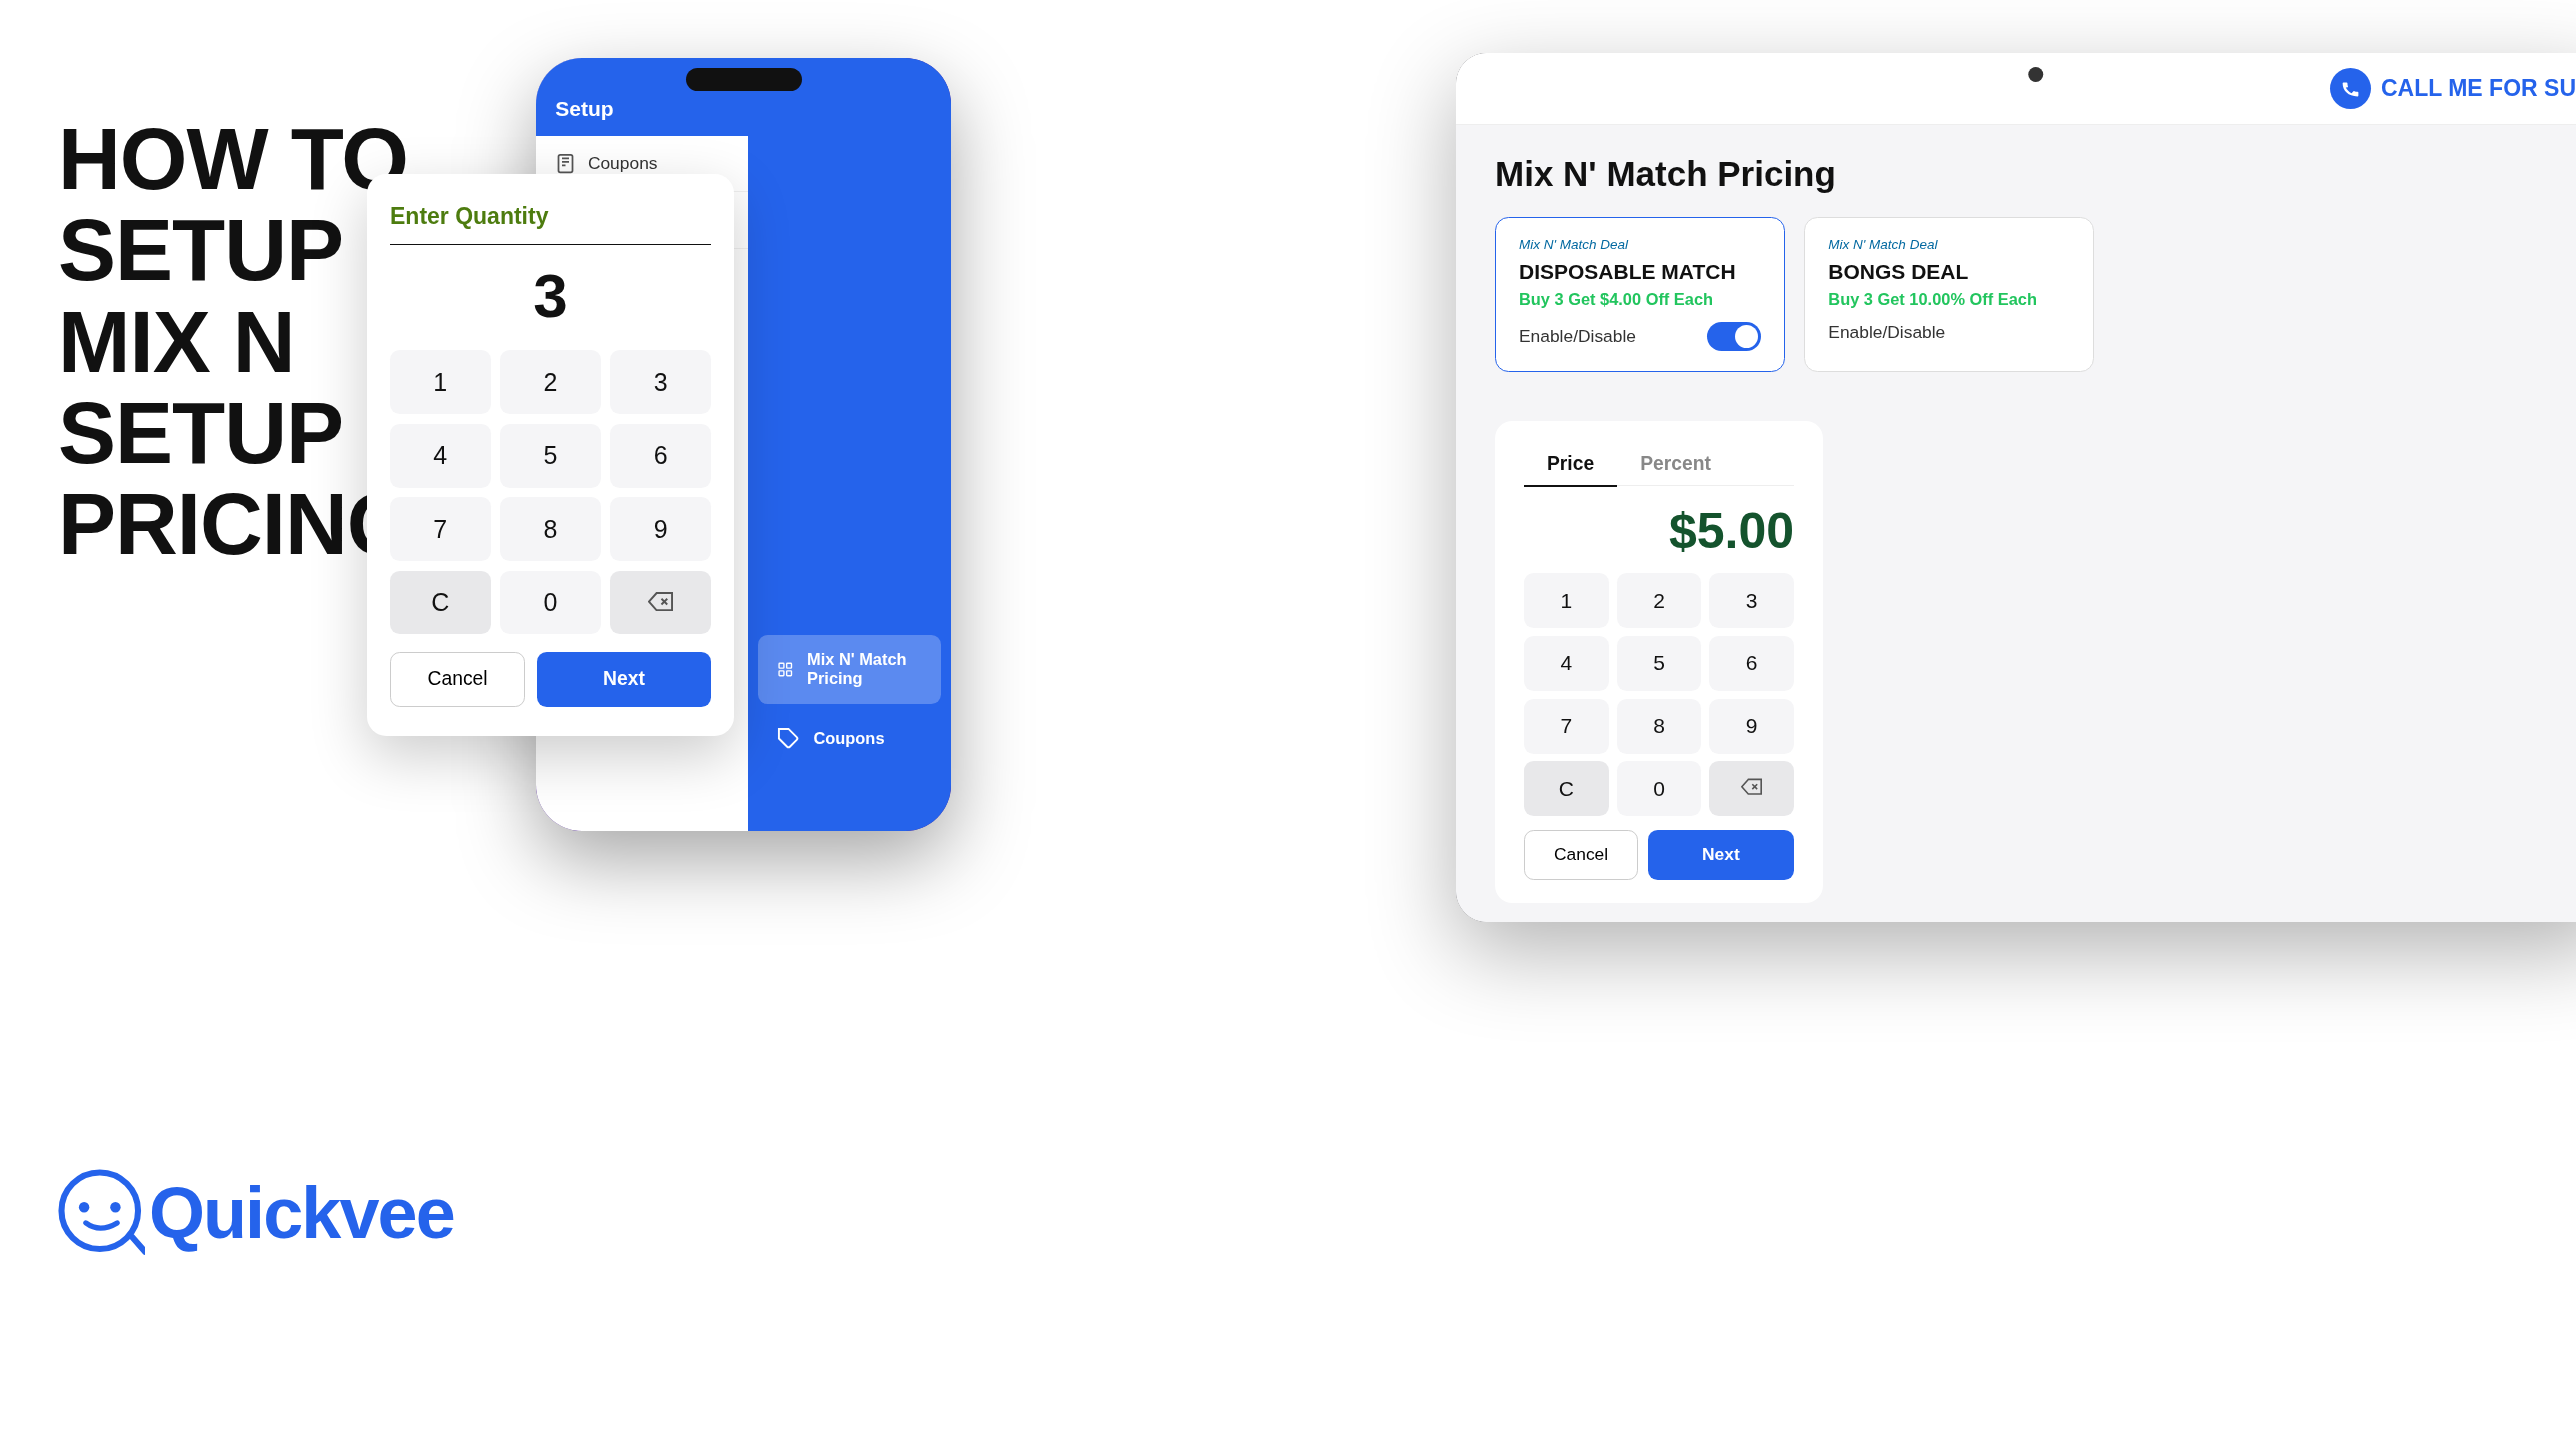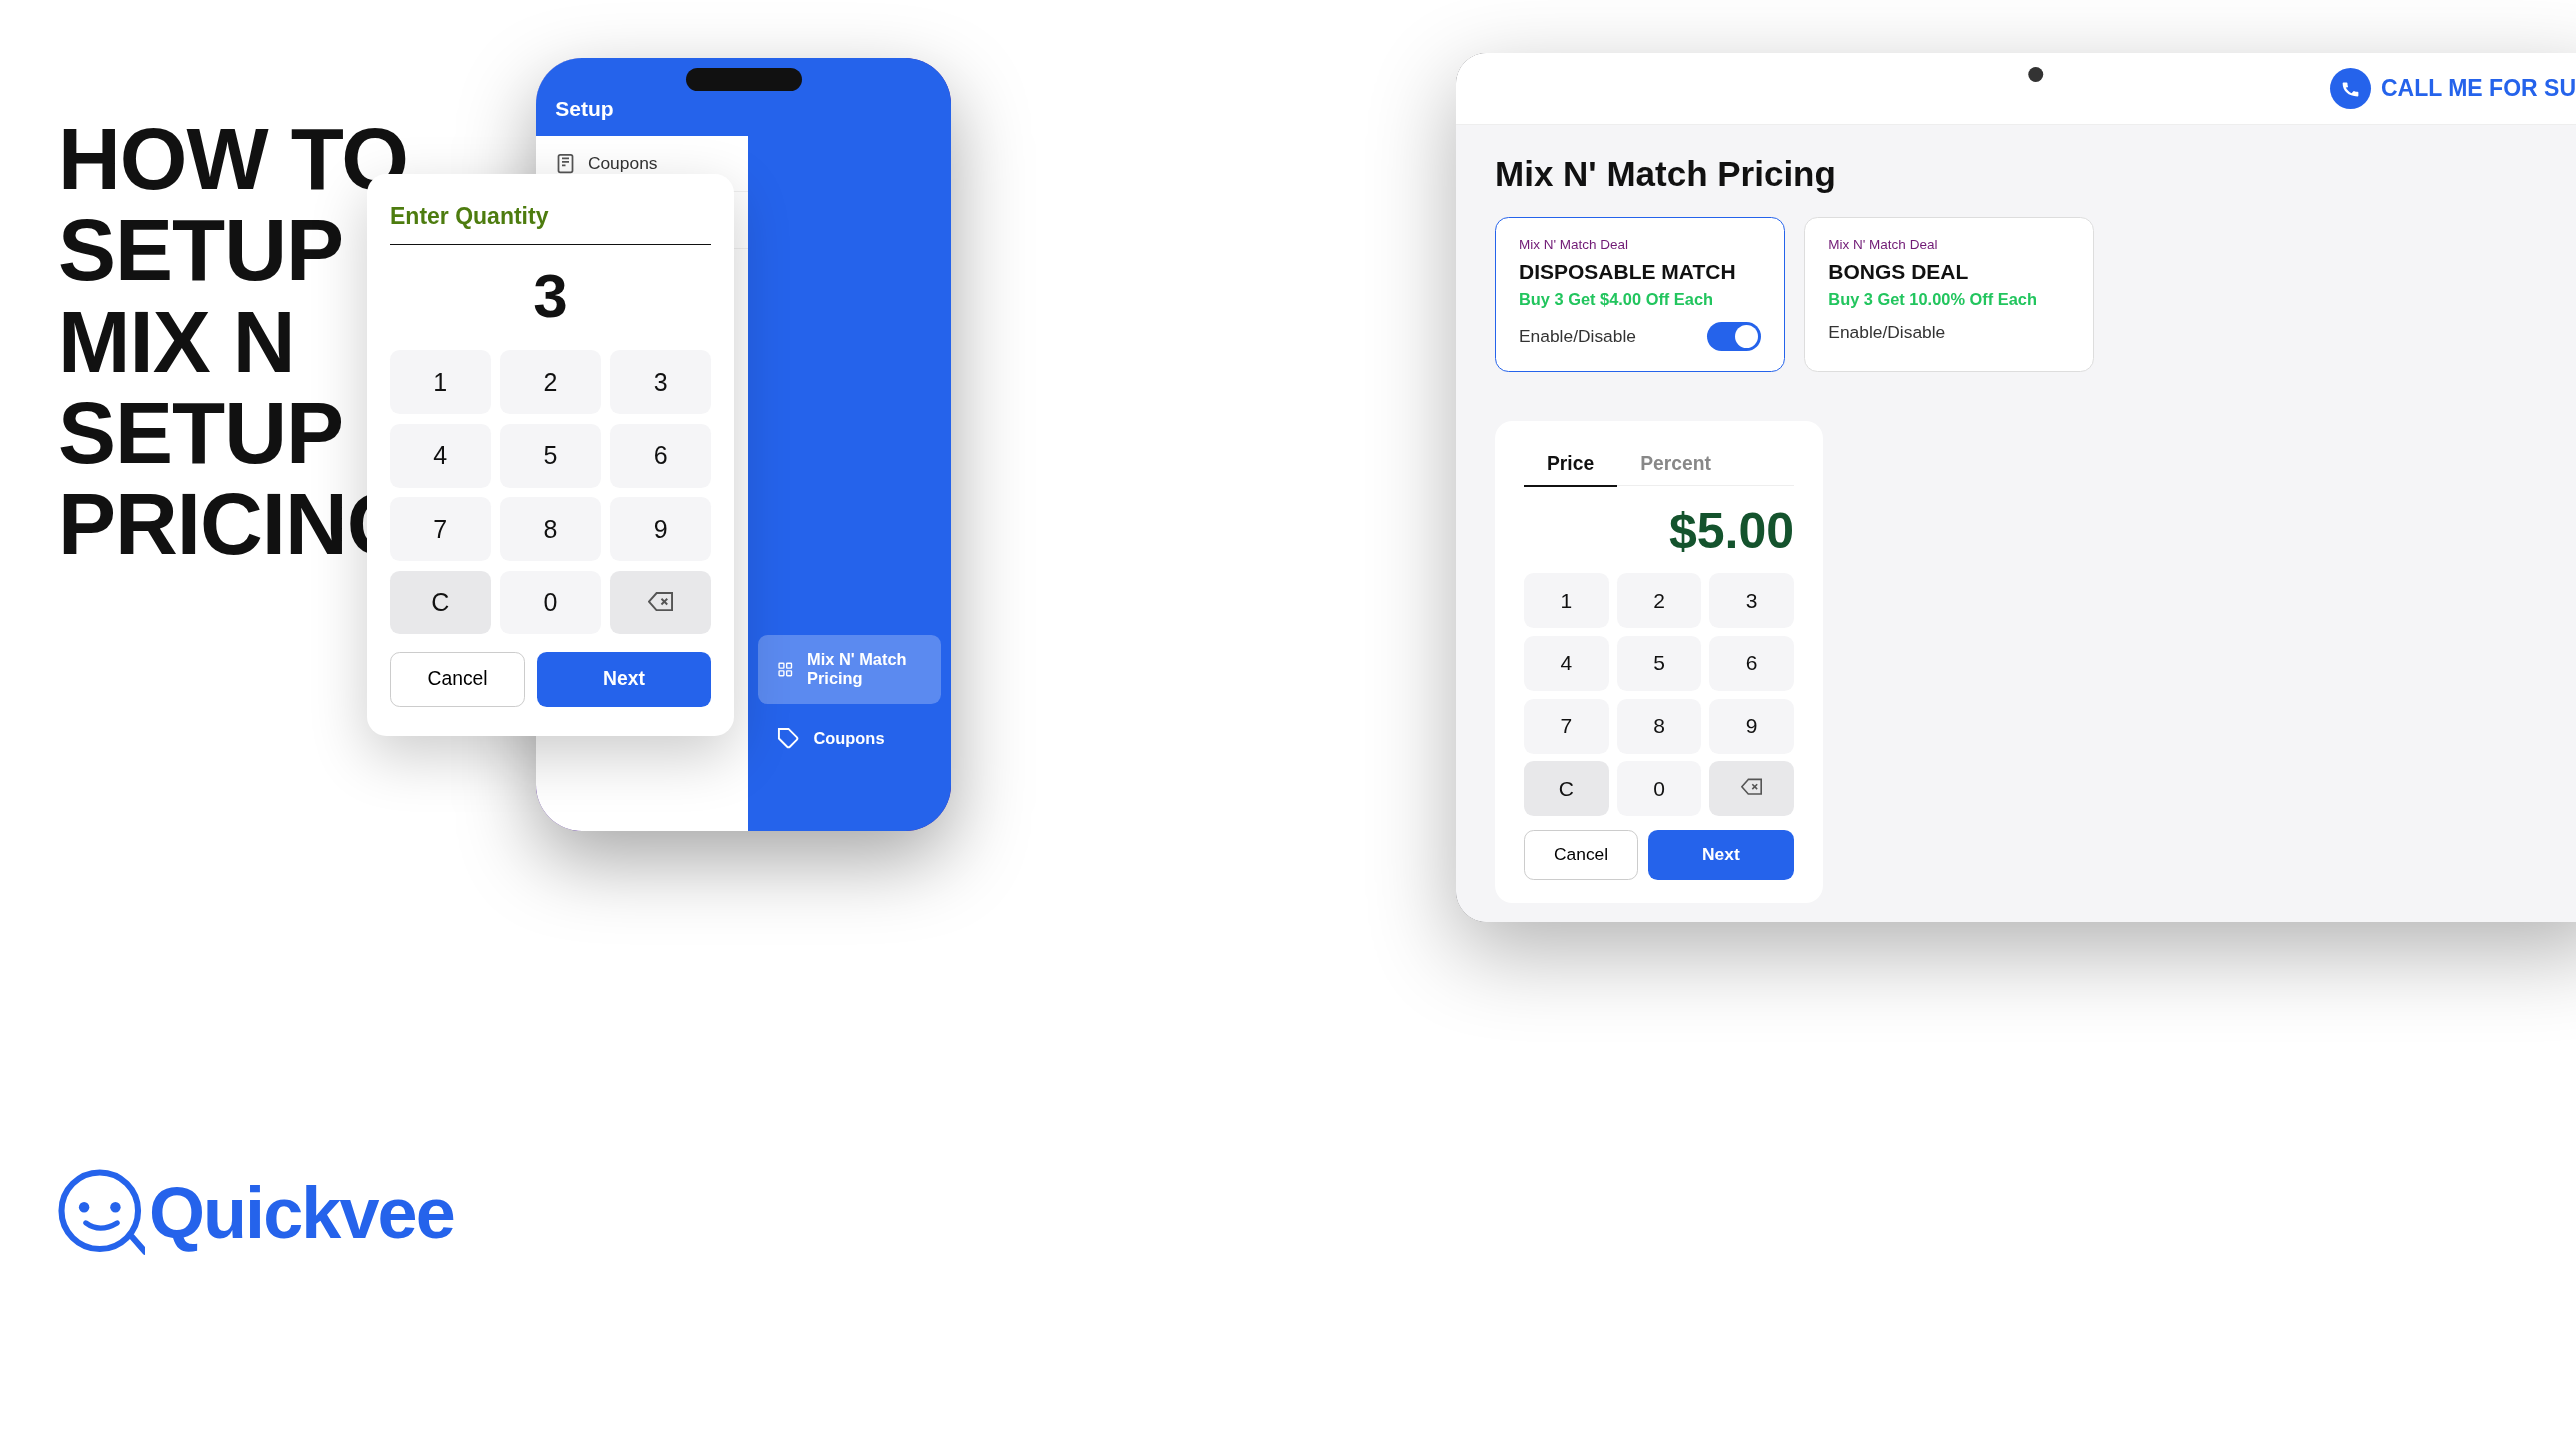--- a/index.html
+++ b/index.html
@@ -301,22 +301,23 @@
       min-width: 290px;
     }
     .deal-card.active {
       border: 1.9px solid #2563eb;
     }
     .deal-card.inactive {
       border: 1px solid #ddd;
     }
     .deal-label {
       font-size: 13.5px;
-      color: #701a75;
+      color: #0369a1;
       margin-bottom: 7.7px;
+      font-style: italic;
     }
     .deal-name {
       font-size: 21px;
       font-weight: 800;
       color: #111;
       margin-bottom: 5.8px;
     }
     .deal-desc {
       font-size: 16.4px;
       color: #22c55e;

